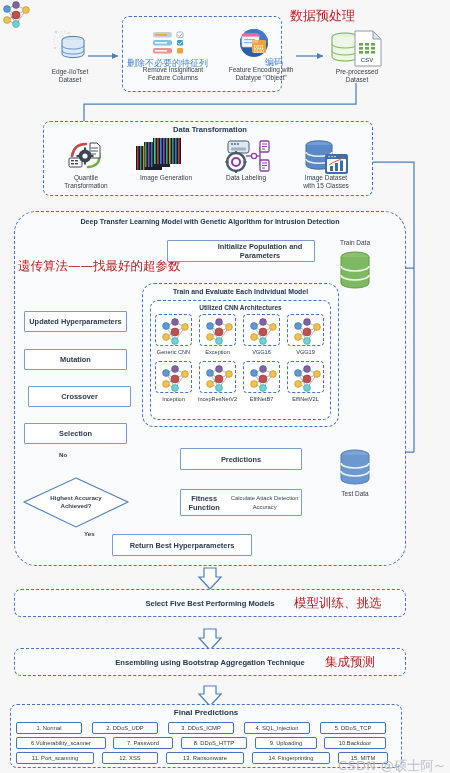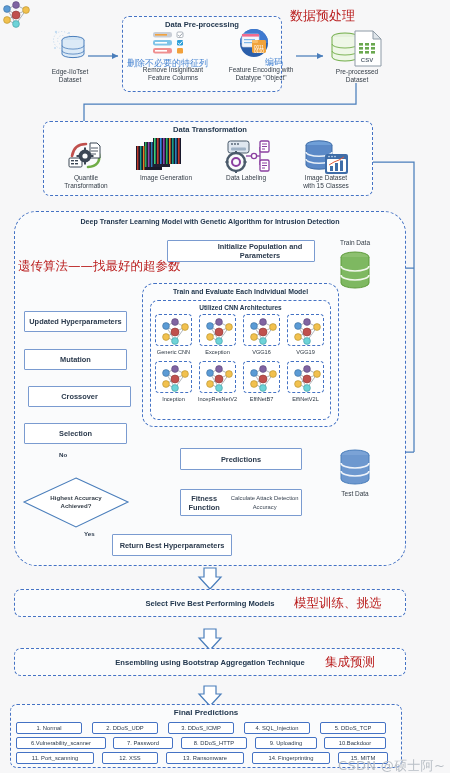--- a/index.html
+++ b/index.html
@@ -125,21 +125,20 @@
 
       <path d="M76,311 L76,288 L158,288" marker-end="url(#ah)"></path>
 
       <path d="M76,527 L76,545 L112,545" marker-end="url(#ah)"></path>
 
       <path d="M241,560 L241,545 L236,545"></path>
     </g>
   </svg>
 
   <div class="dash-box" style="left:122px;top:16px;width:160px;height:76px;"></div>
-  <div class="sec-title" style="left:122px;top:20px;width:160px;">Data Pre-processing</div>
   <div class="cn" style="left:290px;top:7px;">数据预处理</div>
 
   <div class="cyl" style="left:53px;top:26px;width:34px;height:40px;">
     <svg width="34" height="40" viewBox="0 0 34 40">
       <g opacity=".5">
         <circle cx="9" cy="14" r="8.5" fill="none" stroke="#7fb0e0" stroke-width="1" stroke-dasharray="1 2"></circle>
         <circle cx="9" cy="14" r="4.5" fill="none" stroke="#7fb0e0" stroke-width=".8" stroke-dasharray="1 2"></circle>
         <circle cx="3" cy="6" r="1.2" fill="#8fc0ea"></circle>
           <circle cx="16" cy="7" r="1" fill="#8fc0ea"></circle>
         <circle cx="2" cy="22" r="1" fill="#8fc0ea"></circle>
@@ -416,21 +415,21 @@
   <div class="solid-box" style="left:24px;top:423px;width:103px;height:21px;">Selection</div>
 
   <svg class="lines" style="pointer-events:none;">
     <polygon points="76,478 128,502 76,527 24,502" fill="#ffffff" stroke="#4a7ebb" stroke-width="1.1"></polygon>
   </svg>
   <div class="cap" style="left:39px;top:494px;width:74px;font-weight:bold;font-size:6.1px;line-height:7.6px;">Highest Accuracy
 Achieved?</div>
   <div class="diamond-label" style="left:59px;top:451px;">No</div>
   <div class="diamond-label" style="left:84px;top:530px;">Yes</div>
 
-  <div class="solid-box" style="left:112px;top:534px;width:120px;height:22px;">Return Best Hyperparameters</div>
+  <div class="solid-box" style="left:112px;top:534px;width:140px;height:22px;">Return Best Hyperparameters</div>
 
   <div class="cap" style="left:320px;top:239px;width:70px;">Train Data</div>
   <div style="position:absolute;left:339px;top:250px;width:32px;height:42px;">
     <svg width="32" height="42" viewBox="0 0 32 42">
       <ellipse cx="16" cy="7" rx="14" ry="5" fill="#8dc070" stroke="#5f9c3c" stroke-width="1"></ellipse>
       <path d="M2,7 v26 a14,5 0 0 0 28,0 v-26" fill="#7eb861" stroke="#5f9c3c" stroke-width="1"></path>
       <path d="M2,16 a14,5 0 0 0 28,0" fill="none" stroke="#f1f7ec" stroke-width="1.6"></path>
       <path d="M2,25 a14,5 0 0 0 28,0" fill="none" stroke="#f1f7ec" stroke-width="1.6"></path>
     </svg>
   </div>

